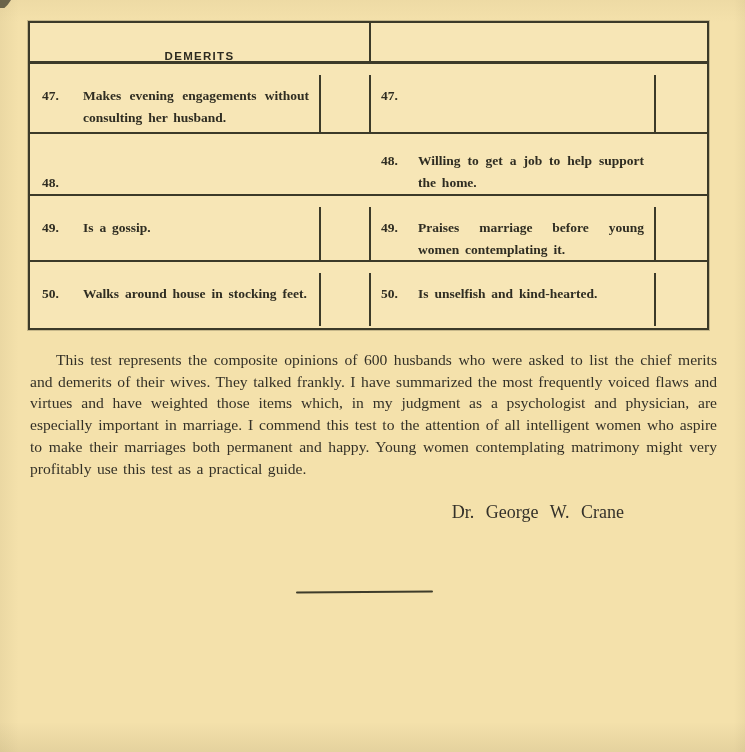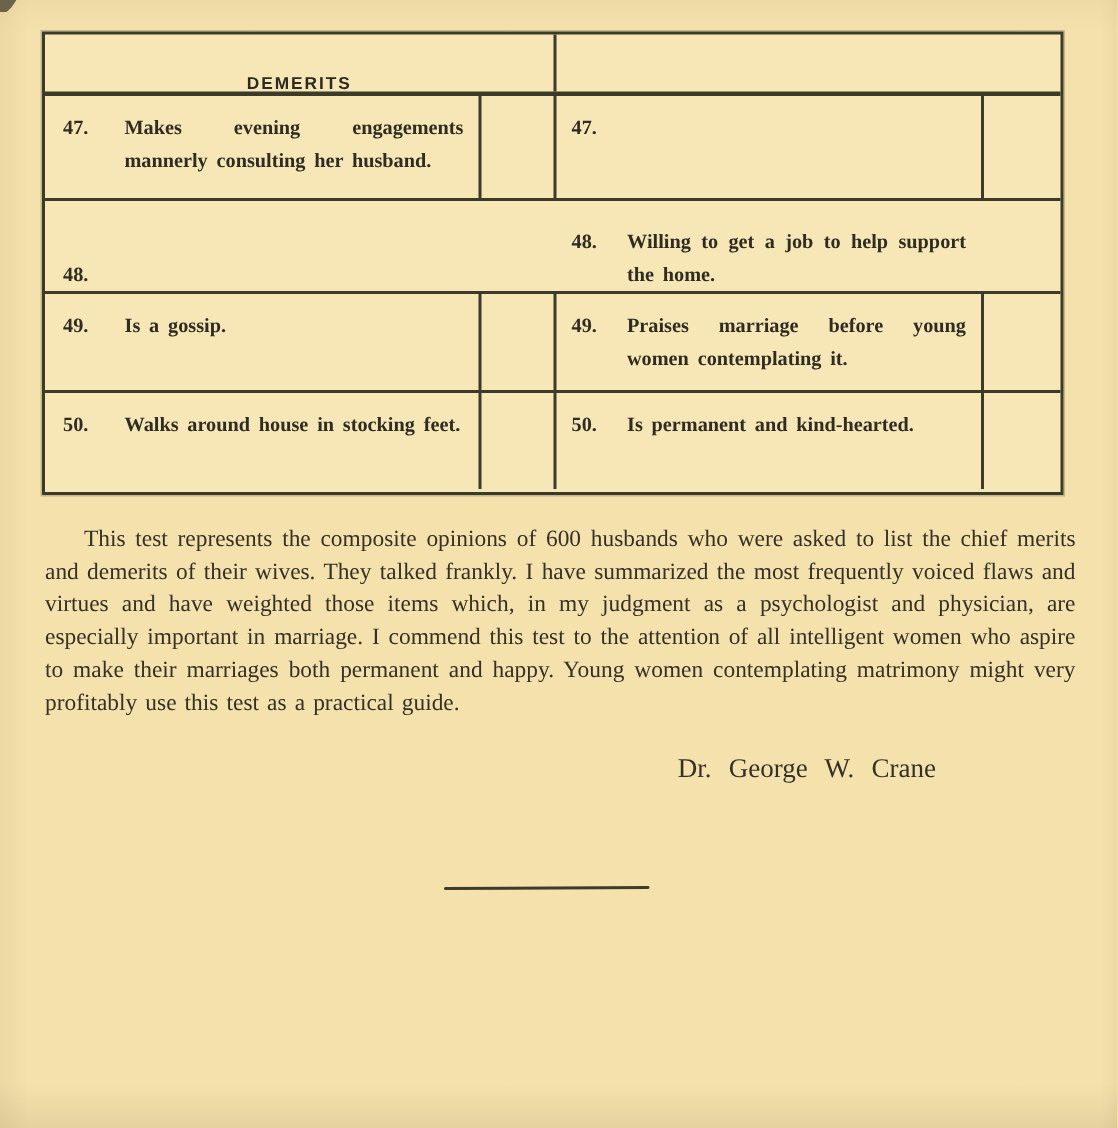--- a/index.html
+++ b/index.html
@@ -53,21 +53,21 @@
   .th.demerits { width: 341px; border-right: 2px solid #3c3a29; }
   .th.merits   { width: 336px; }
 
   .trow { display: flex; border-bottom: 2px solid #3c3a29; }
   .trow.last { border-bottom: none; }
   .r47 { height: 70px; }
   .r48 { height: 62px; align-items: flex-end; }
   .r49 { height: 66px; }
   .r50 { height: 64px; }
 
-  .cell { font-size: 13.5px; line-height: 22px; font-weight: bold; color: #2f2d22; }
+  .cell { font-size: 13.5px; line-height: 22px; font-weight: bold; color: #2f2d22; margin-top: 11px; }
   .cell-text { display: flex; padding: 10px 10px 0 12px; }
   .cell-text .num { flex: 0 0 28px; margin-right: 13px; text-align: left; }
   .cell-text .itm { flex: 1; text-align: justify; word-spacing: 2.5px; }
   .c-dem-text { width: 289px; }
   .c-dem-check { width: 52px; border-left: 2px solid #3c3a29; border-right: 2px solid #3c3a29; }
   .c-mer-text { width: 283px; padding-left: 10px; }
   .c-mer-text .num { flex-basis: 27px; margin-right: 10px; }
   .c-mer-check { width: 53px; border-left: 2px solid #3c3a29; }
 
   
@@ -108,21 +108,21 @@
   <div class="corner-mark"></div>
 
   <div class="wtable">
     <div class="thead">
       <div class="th demerits">DEMERITS</div>
     </div>
 
     <div class="trow r47">
       <div class="cell cell-text c-dem-text">
         <span class="num">47.</span>
-        <span class="itm">Makes evening engagements mannerly consulting her husband.</span>
+        <span class="itm">Makes evening engagements without consulting her husband.</span>
       </div>
       <div class="cell c-dem-check"></div>
       <div class="cell cell-text c-mer-text">
         <span class="num">47.</span>
       </div>
       <div class="cell c-mer-check"></div>
     </div>
 
     <div class="trow r48">
       <div class="cell cell-text c-dem-text">
@@ -150,21 +150,21 @@
     </div>
 
     <div class="trow r50 last">
       <div class="cell cell-text c-dem-text">
         <span class="num">50.</span>
         <span class="itm">Walks around house in stocking feet.</span>
       </div>
       <div class="cell c-dem-check"></div>
       <div class="cell cell-text c-mer-text">
         <span class="num">50.</span>
-        <span class="itm">Is permanent and kind-hearted.</span>
+        <span class="itm">Is unselfish and kind-hearted.</span>
       </div>
       <div class="cell c-mer-check"></div>
     </div>
   </div>
 
   <div class="closing-paragraph">This test represents the composite opinions of 600 husbands who were asked to list the chief merits and demerits of their wives. They talked frankly. I have summarized the most frequently voiced flaws and virtues and have weighted those items which, in my judgment as a psychologist and physician, are especially important in marriage. I commend this test to the attention of all intelligent women who aspire to make their marriages both permanent and happy. Young women contemplating matrimony might very profitably use this test as a practical guide.</div>
   <div class="signature">Dr. George W. Crane</div>
   <div class="footer-rule"></div>
 </div>
 

